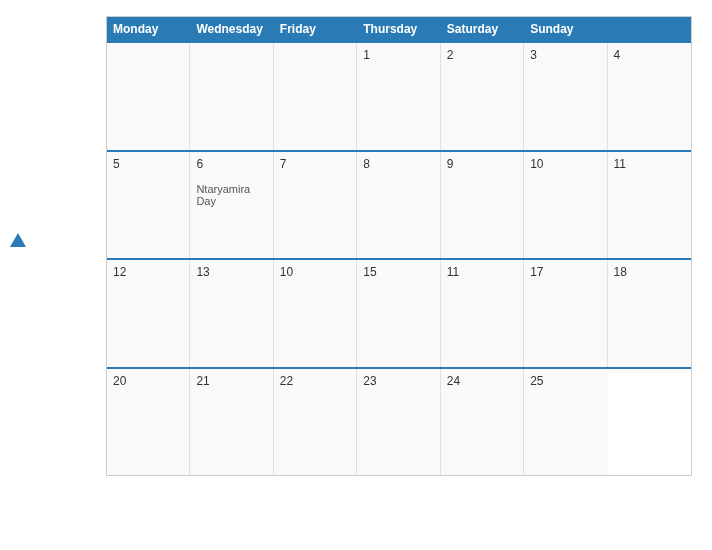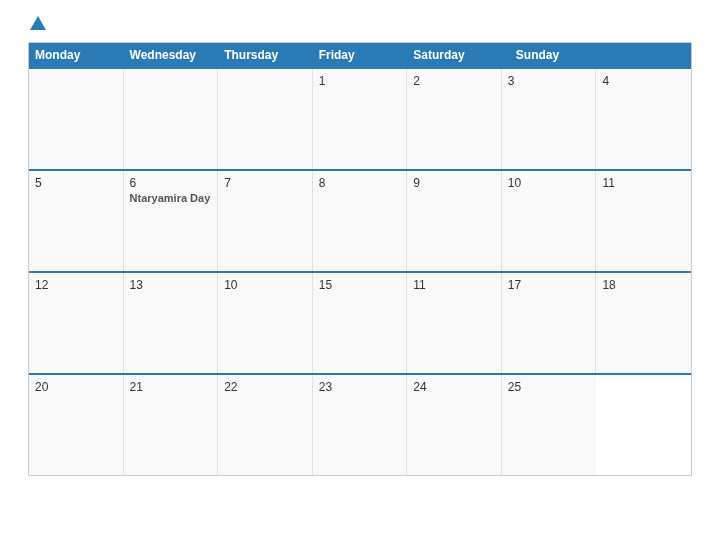--- a/index.html
+++ b/index.html
@@ -6,23 +6,22 @@
     body {
       font-family: Arial, sans-serif;
       background: #fff;
       width: 712px;
       height: 550px;
       overflow: hidden;
     }
     .page {
       width: 712px;
       height: 492px;
-      padding: 16px 20px 16px 28px;
-      display: flex;
-      flex-direction: column;
+      padding: 16px 20px 16px 8px;
+      display: flex;
     }
     .header {
       display: flex;
       align-items: center;
       justify-content: space-between;
       margin-bottom: 10px;
     }
     .logo-text-general {
       font-size: 14px;
       font-weight: bold;
@@ -78,21 +77,21 @@
       background: #2a7ab5;
     }
     .cal-header-cell {
       color: #fff;
       font-size: 12px;
       font-weight: bold;
       padding: 5px 6px;
       text-align: left;
       border-right: 1px solid #2a7ab5;
     }
-    .cal-header-cell:last-child { border-right: none; margin-left: 8px; }
+    .cal-header-cell:last-child { border-right: none; }
     .cal-body {
       flex: 1;
       display: flex;
       flex-direction: column;
     }
     .cal-week {
       display: grid;
       grid-template-columns: repeat(7, 1fr);
       flex: 1;
       border-top: 2px solid #2a7ab5;
@@ -110,22 +109,21 @@
     .cal-cell:last-child { border-right: none; }
     .cal-cell.empty { background: #f9f9f9; }
     .day-num {
       font-size: 12px;
       color: #333;
       font-weight: normal;
     }
     .event-label {
       font-size: 11px;
       color: #555;
-      margin-top: 2px;
-      font-weight: bold;
+      margin-top: 12px;
     }
   </style>
 </head>
 <body>
 
 <div class="page">
   <div class="header">
     <div class="logo-wrapper">
       <div class="logo-top-row">
         <span class="logo-text-general"></span>
@@ -134,22 +132,22 @@
       <span class="logo-text-blue"></span>
     </div>
     <div class="month-title"></div>
     <div class="country"></div>
   </div>
 
   <div class="calendar">
     <div class="cal-header-row">
     <div class="cal-header-cell">Monday</div>
         <div class="cal-header-cell">Wednesday</div>
+        <div class="cal-header-cell">Friday</div>
         <div class="cal-header-cell">Thursday</div>
-        <div class="cal-header-cell">Friday</div>
         <div class="cal-header-cell">Saturday</div>
         <div class="cal-header-cell">Sunday</div>
       </div>
     <div class="cal-body">
     <div class="cal-week">
           <div class="cal-cell empty"></div>
           <div class="cal-cell empty"></div>
           <div class="cal-cell empty"></div>
           <div class="cal-cell">
             <span class="day-num">1</span>

